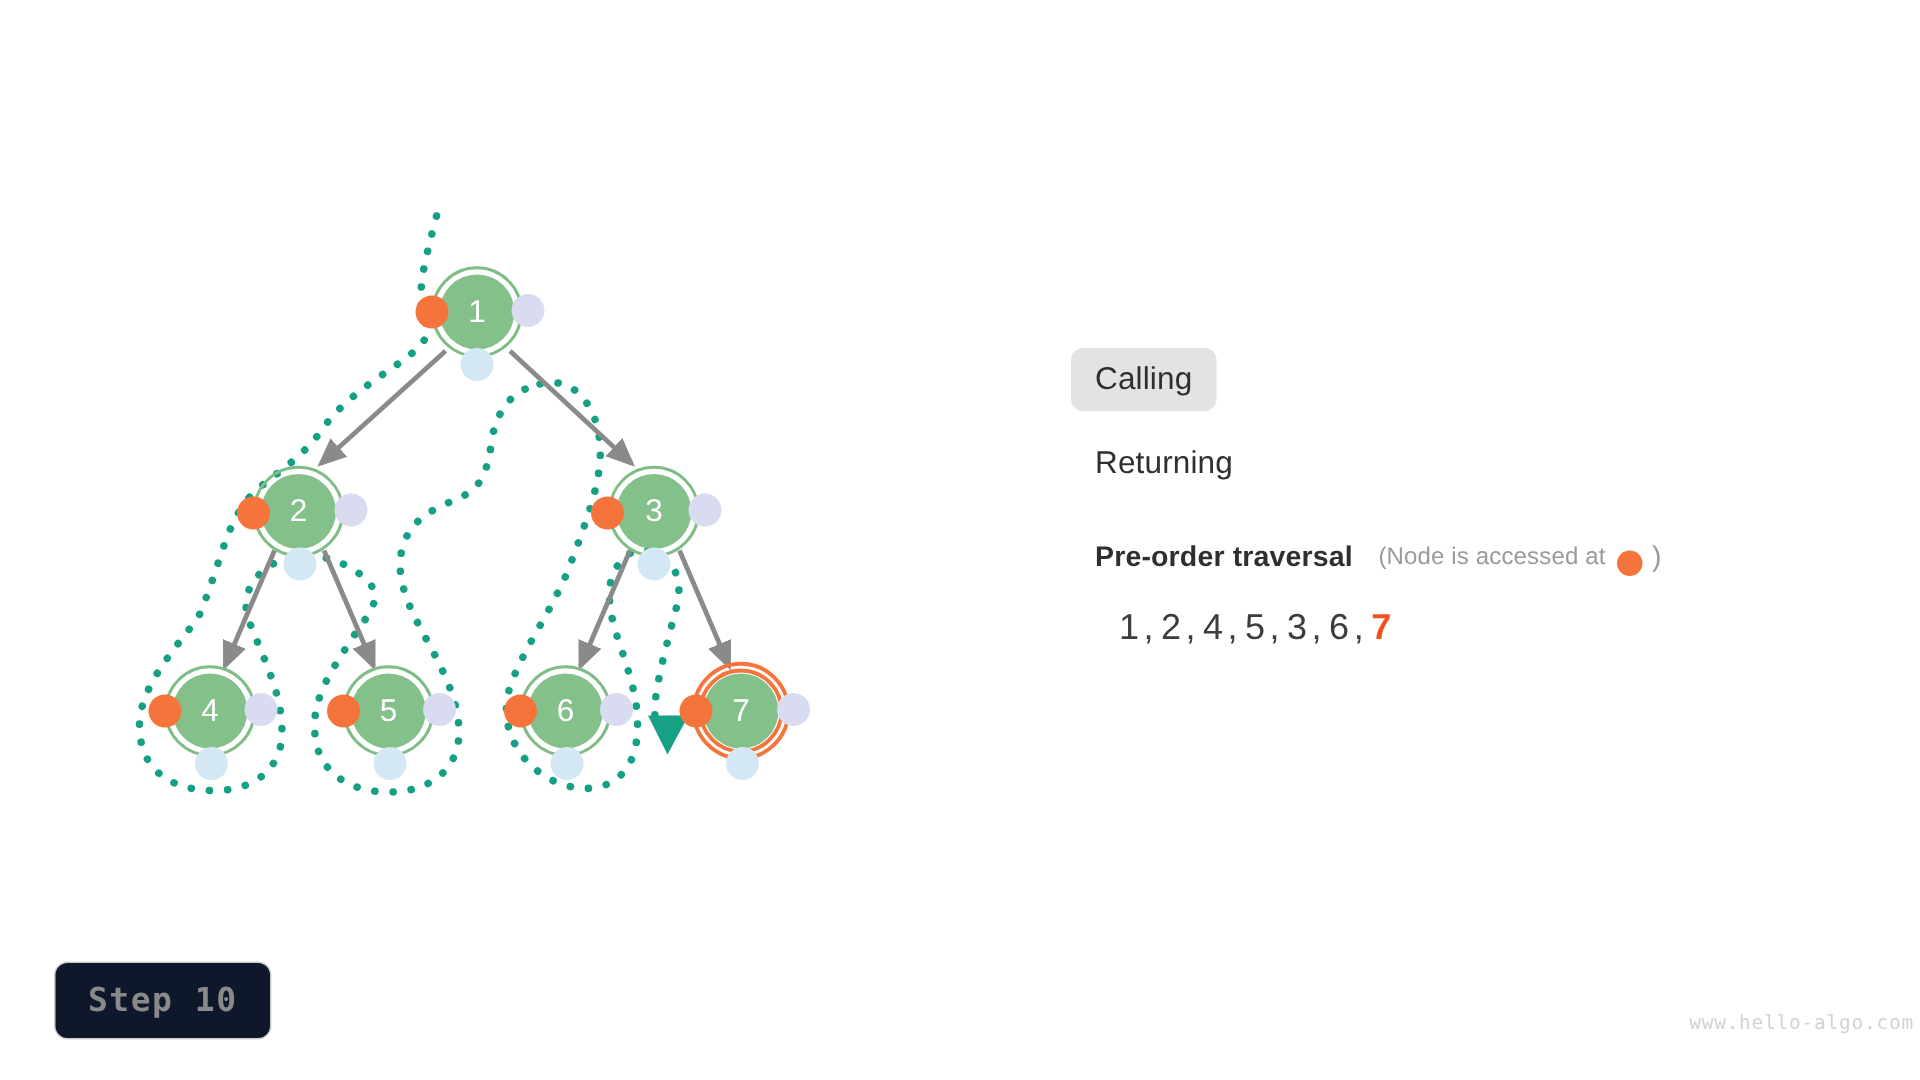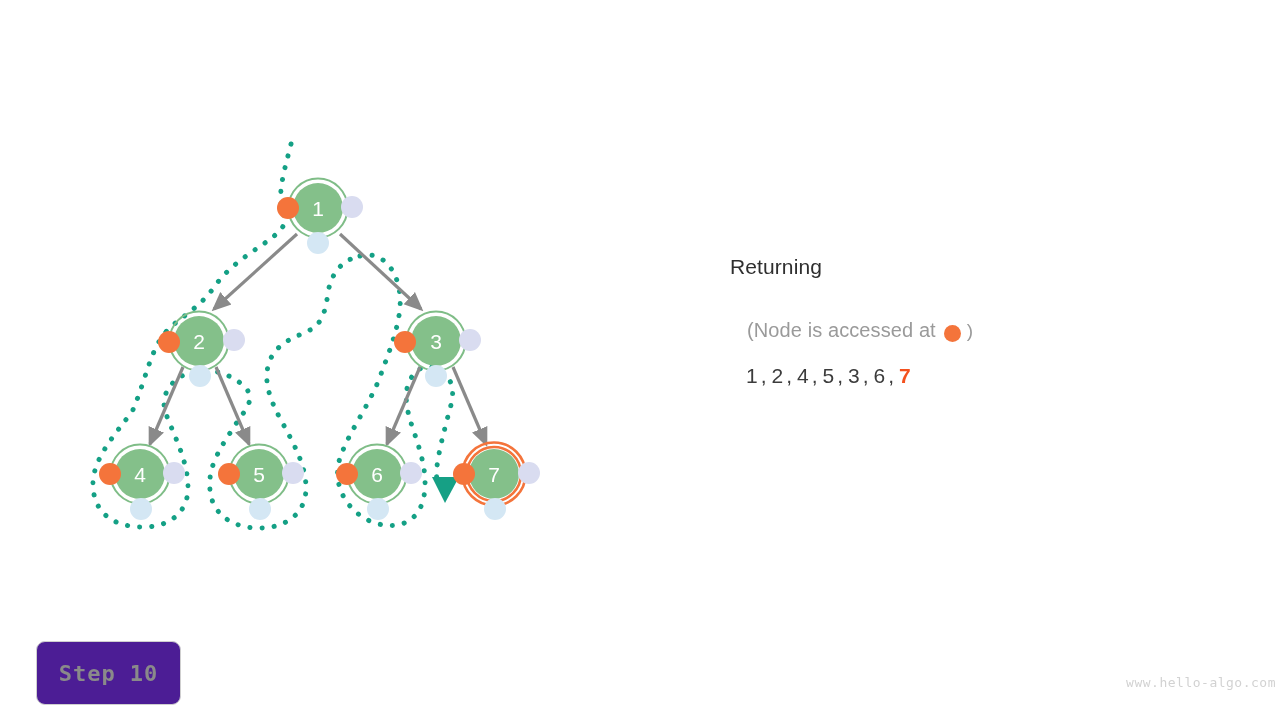--- a/index.html
+++ b/index.html
@@ -66,21 +66,21 @@
     align-items: center;
     white-space: nowrap;
   }
   .traversal-title {
     font-size: 19px;
     font-weight: bold;
     color: #2f2f2f;
     letter-spacing: 0.1px;
   }
   .traversal-note {
-    font-size: 20px;
+    font-size: 16px;
     color: #9a9a9a;
     margin-left: 17px;
     letter-spacing: 0.1px;
   }
   .legend-dot {
     display: inline-block;
     width: 17px;
     height: 17px;
     border-radius: 50%;
     background: #f4743b;
@@ -90,41 +90,41 @@
   }
   .traversal-note-tail {
     font-size: 19px;
     color: #9a9a9a;
     margin-left: 3px;
   }
 
   .sequence {
     margin-top: 22px;
     padding-left: 16px;
-    font-size: 21px;
+    font-size: 24px;
     letter-spacing: 3px;
     color: #3c3c3c;
   }
   .sequence .seq-item { margin-right: 2px; }
   .sequence .seq-current {
     color: #f4511e;
     font-weight: bold;
   }
 
   
   #step-badge {
     position: absolute;
     left: 36px;
     top: 641px;
     width: 145px;
-    height: 64px;
+    height: 52px;
     box-sizing: border-box;
     border: 1px solid #cfcfcf;
     border-radius: 9px;
-    background: #4c1d95;
+    background: #0f172a;
     display: flex;
     align-items: center;
     justify-content: center;
     font-family: "DejaVu Sans Mono", monospace;
     font-size: 22px;
     font-weight: bold;
     color: #8a8a8a;
     letter-spacing: 1px;
   }
 
@@ -240,25 +240,27 @@
       <circle cx="464" cy="474" r="11" fill="#f4743b"></circle>
       <circle cx="529" cy="473" r="11" fill="#d9dcf0"></circle>
       <circle cx="495" cy="509" r="11" fill="#d4e7f4"></circle>
       <text x="494" y="474" text-anchor="middle" dominant-baseline="central" fill="#ffffff" font-size="21" font-family="Liberation Sans, sans-serif">7</text>
     </g>
   </svg>
 </div>
 
 <div id="status-panel">
 
+  <div class="state-badge">Calling</div>
 
   <div class="state-plain">Returning</div>
 
   <div class="traversal-block">
     <div class="traversal-headline">
+      <span class="traversal-title">Pre-order traversal</span>
       <span class="traversal-note">(Node is accessed at</span>
       <span class="legend-dot"></span>
       <span class="traversal-note-tail">)</span>
     </div>
 
     <div class="sequence"><span class="seq-item">1,</span><span class="seq-item">2,</span><span class="seq-item">4,</span><span class="seq-item">5,</span><span class="seq-item">3,</span><span class="seq-item">6,</span><span class="seq-item seq-current">7</span></div>
   </div>
 </div>
 
 <div id="step-badge">

